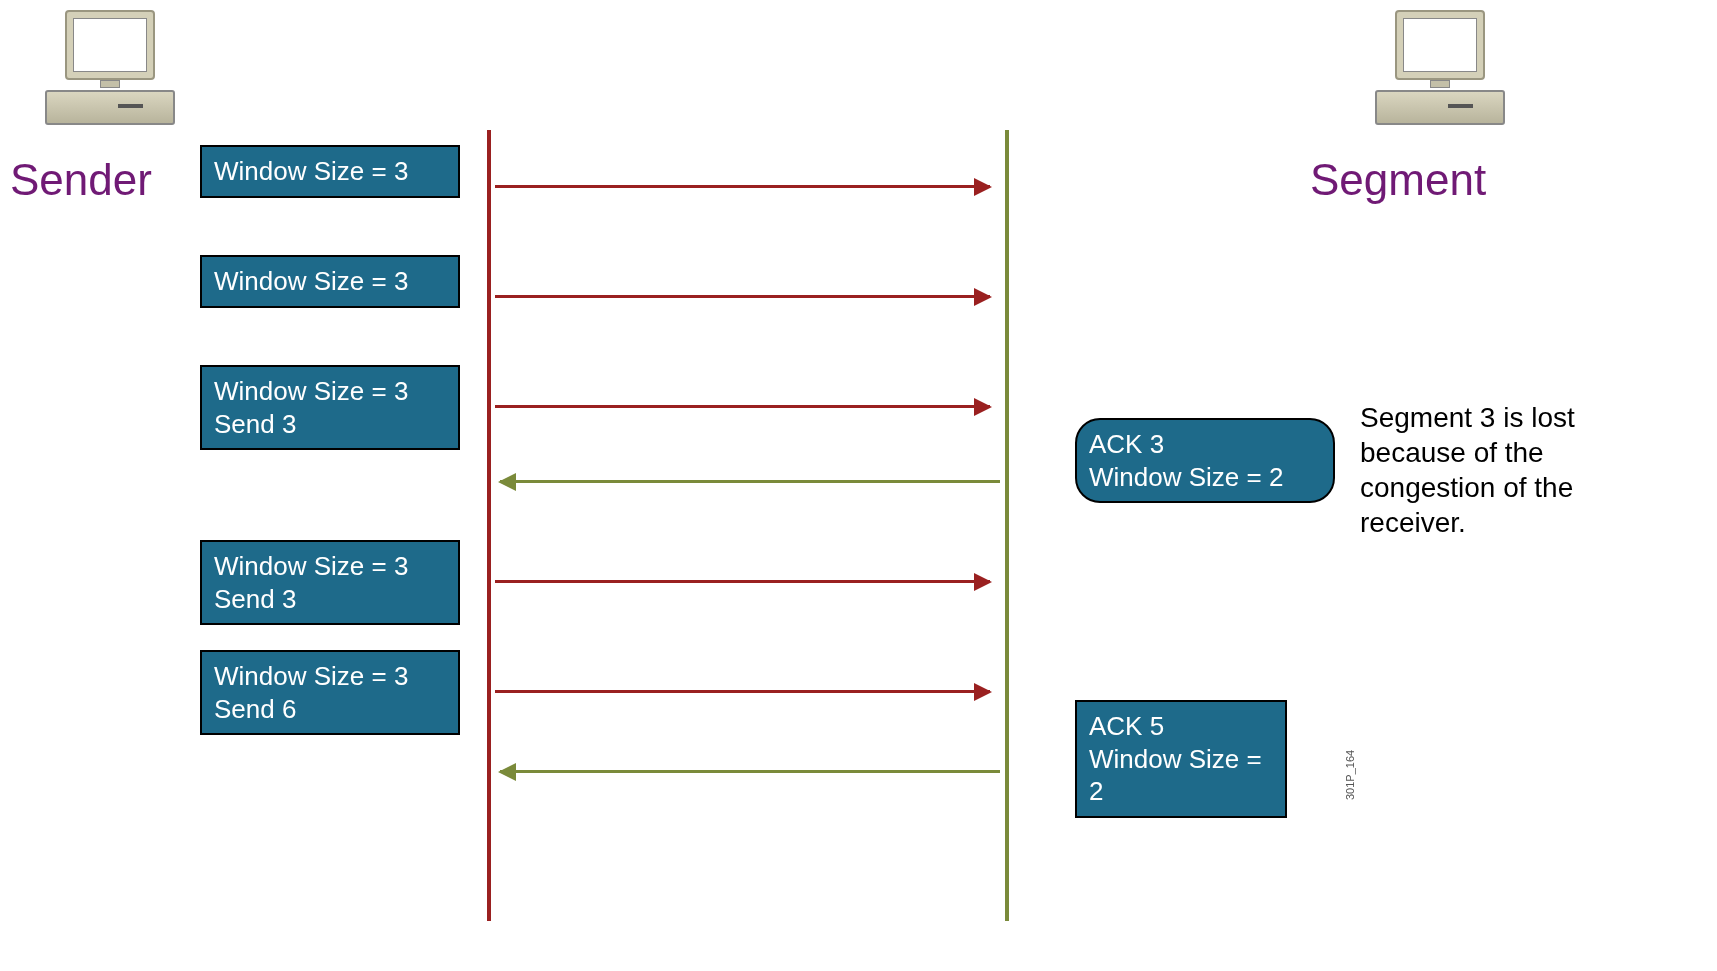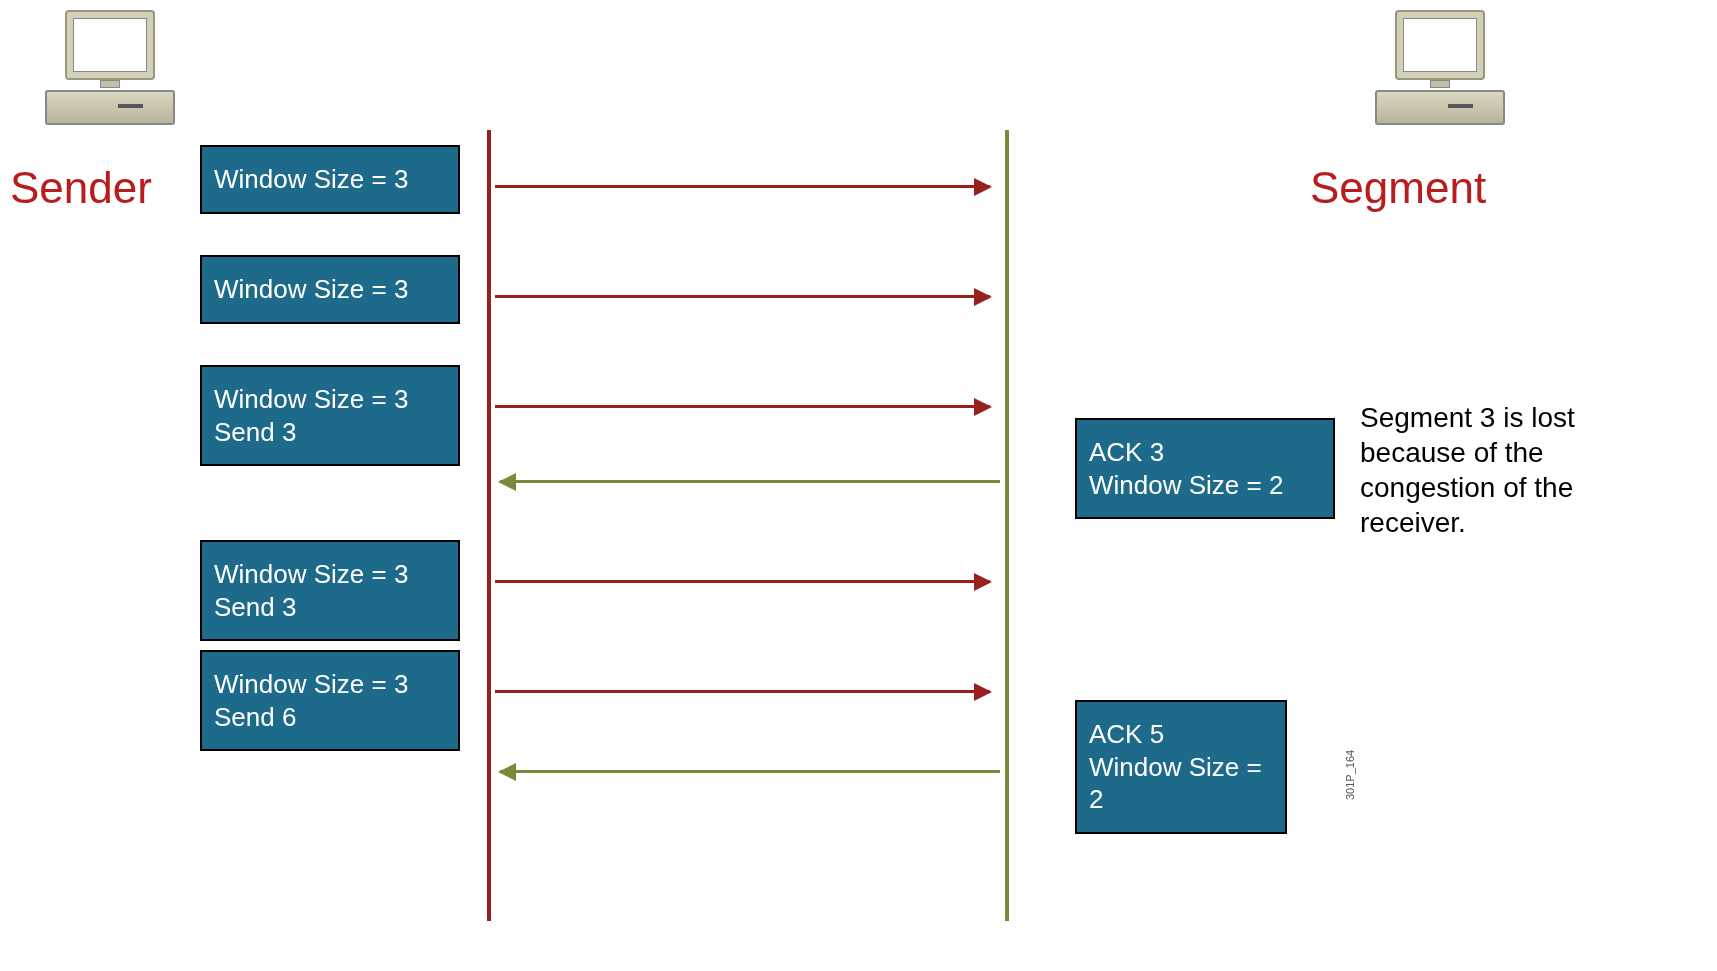--- a/index.html
+++ b/index.html
@@ -50,30 +50,29 @@
       content: '';
       position: absolute;
       right: 30px; top: 12px;
       width: 25px; height: 4px;
       background: #555;
     }
     .label {
       position: absolute;
       font-size: 44px;
       font-family: Arial, sans-serif;
-      color: #b91c1c;
-      margin-top: 8px;
+      color: #701a75;
     }
     .msg-box {
       position: absolute;
       background: #1e6a8a;
       border: 2px solid #000;
       color: #fff;
       font-size: 26px;
-      padding: 16px 12px;
+      padding: 8px 12px;
       line-height: 1.25;
     }
     .annotation {
       position: absolute;
       font-size: 28px;
       color: #000;
       font-family: Arial, sans-serif;
       line-height: 1.25;
     }
     .vline {
@@ -146,21 +145,21 @@
 </div>
 <div class="msg-box" style="left:200px; top:540px; width:260px;">
   <div>Window Size = 3</div>
   <div>Send 3</div>
 </div>
 <div class="msg-box" style="left:200px; top:650px; width:260px;">
   <div>Window Size = 3</div>
   <div>Send 6</div>
 </div>
 
-<div class="msg-box" style="left:1075px; top:418px; width:260px;">
+<div class="msg-box" style="left:1075px; top:418px; width:260px;border-radius:25px;">
   <div>ACK 3</div>
   <div>Window Size = 2</div>
 </div>
 <div class="msg-box" style="left:1075px; top:700px; width:212px;">
   <div>ACK 5</div>
   <div>Window Size = 2</div>
 </div>
 
 <div class="arrow red right" style="left:495px; width:495px; top:185px;"></div>
 <div class="arrow red right" style="left:495px; width:495px; top:295px;"></div>

